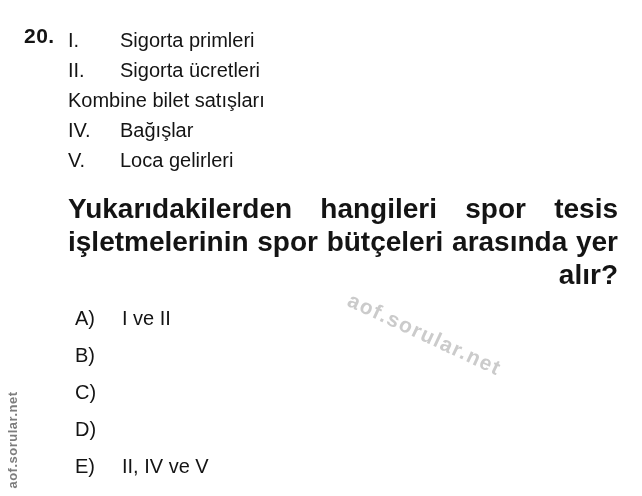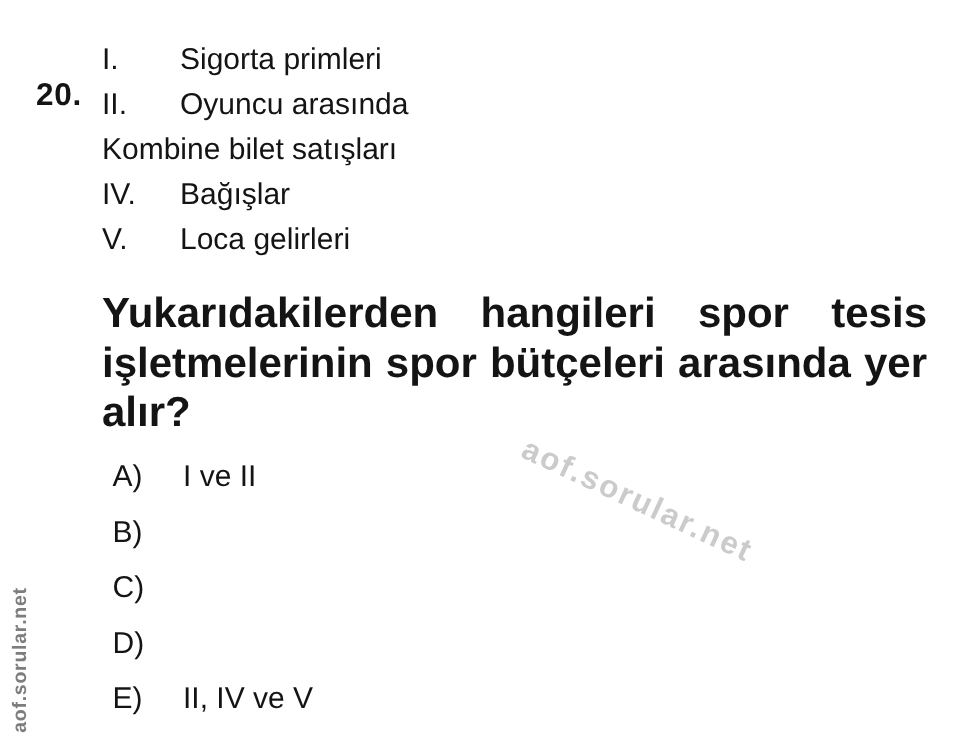--- a/index.html
+++ b/index.html
@@ -13,21 +13,20 @@
     font-family: "Liberation Sans", "DejaVu Sans", sans-serif;
     color: #141414;
   }
   .q-number {
     position: absolute;
     left: 24px;
     top: 24px;
     font-size: 21px;
     font-weight: bold;
     letter-spacing: 0.5px;
-    margin-top: 28px;
   }
   .roman-list {
     position: absolute;
     left: 68px;
     top: 25px;
     font-size: 20px;
   }
   .roman-row {
     display: flex;
     height: 30px;
@@ -42,20 +41,21 @@
     position: absolute;
     left: 68px;
     top: 192px;
     width: 550px;
     font-size: 28px;
     font-weight: bold;
   }
   .stem-line {
     line-height: 33px;
     white-space: normal;
+    text-align: right;
   }
   .stem-line.justify {
     text-align: justify;
     text-align-last: justify;
   }
   .options {
     position: absolute;
     left: 75px;
     top: 300px;
     font-size: 20px;
@@ -102,21 +102,21 @@
 
   <div class="q-number">20.</div>
 
   <div class="roman-list">
     <div class="roman-row">
       <span class="roman-numeral">I.</span>
       <span>Sigorta primleri</span>
     </div>
     <div class="roman-row">
       <span class="roman-numeral">II.</span>
-      <span>Oyuncu arasında</span>
+      <span>Sigorta ücretleri</span>
     </div>
     <div class="roman-row">
       <span>Kombine bilet satışları</span>
     </div>
     <div class="roman-row">
       <span class="roman-numeral">IV.</span>
       <span>Bağışlar</span>
     </div>
     <div class="roman-row">
       <span class="roman-numeral">V.</span>

